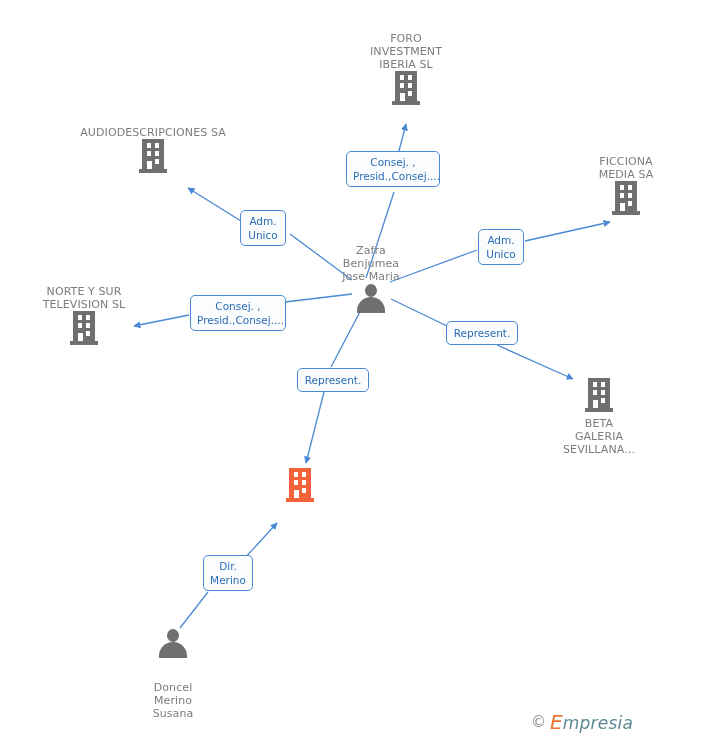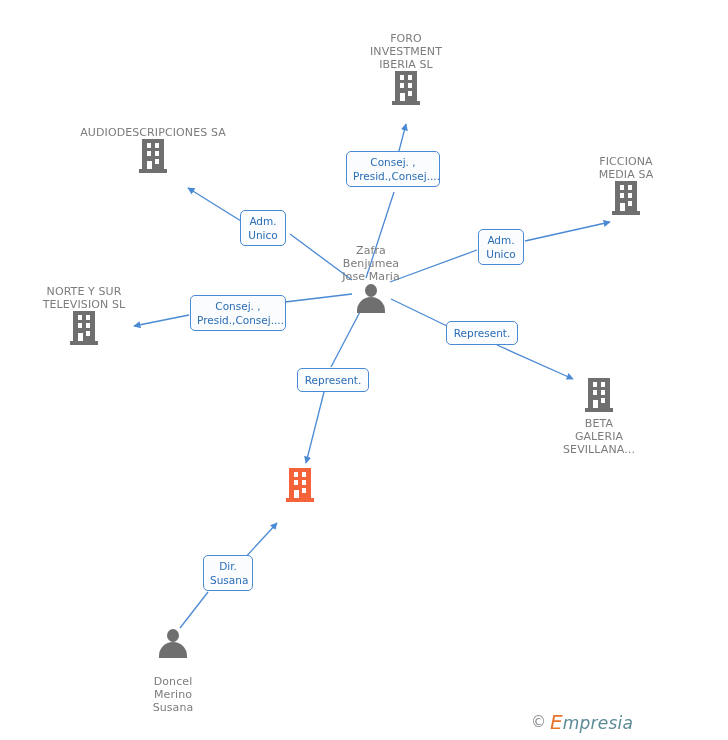--- a/index.html
+++ b/index.html
@@ -234,21 +234,21 @@
     </div>
   </div>
 
   <div class="node" style="left:128px;top:628px;width:90px;">
     <div class="glyph">
       <div class="person">
           <div class="head"></div>
           <div class="torso"></div>
         </div>
     </div>
-    <div class="caption" style="margin-top:15px;">Doncel
+    <div class="caption" style="margin-top:21px;">Doncel
 Merino
 Susana</div>
   </div>
 
   <div class="rel" style="left:346px;top:151px;width:94px;">Consej. ,
 Presid.,Consej....</div>
 
   <div class="rel" style="left:240px;top:210px;width:46px;">Adm.
 Unico</div>
 
@@ -256,20 +256,20 @@
 Unico</div>
 
   <div class="rel" style="left:190px;top:295px;width:96px;">Consej. ,
 Presid.,Consej....</div>
 
   <div class="rel" style="left:446px;top:321px;width:72px;padding-top:4px;padding-bottom:4px;">Represent.</div>
 
   <div class="rel" style="left:297px;top:368px;width:72px;padding-top:4px;padding-bottom:4px;">Represent.</div>
 
   <div class="rel" style="left:203px;top:555px;width:50px;">Dir.
-Susana</div>
+Merino</div>
 
   <div class="watermark">
     <span class="cmark">©</span>
     <span class="brand"><span class="cap">E</span><span>mpresia</span></span>
   </div>
 
 </div>
 
 </body></html>

